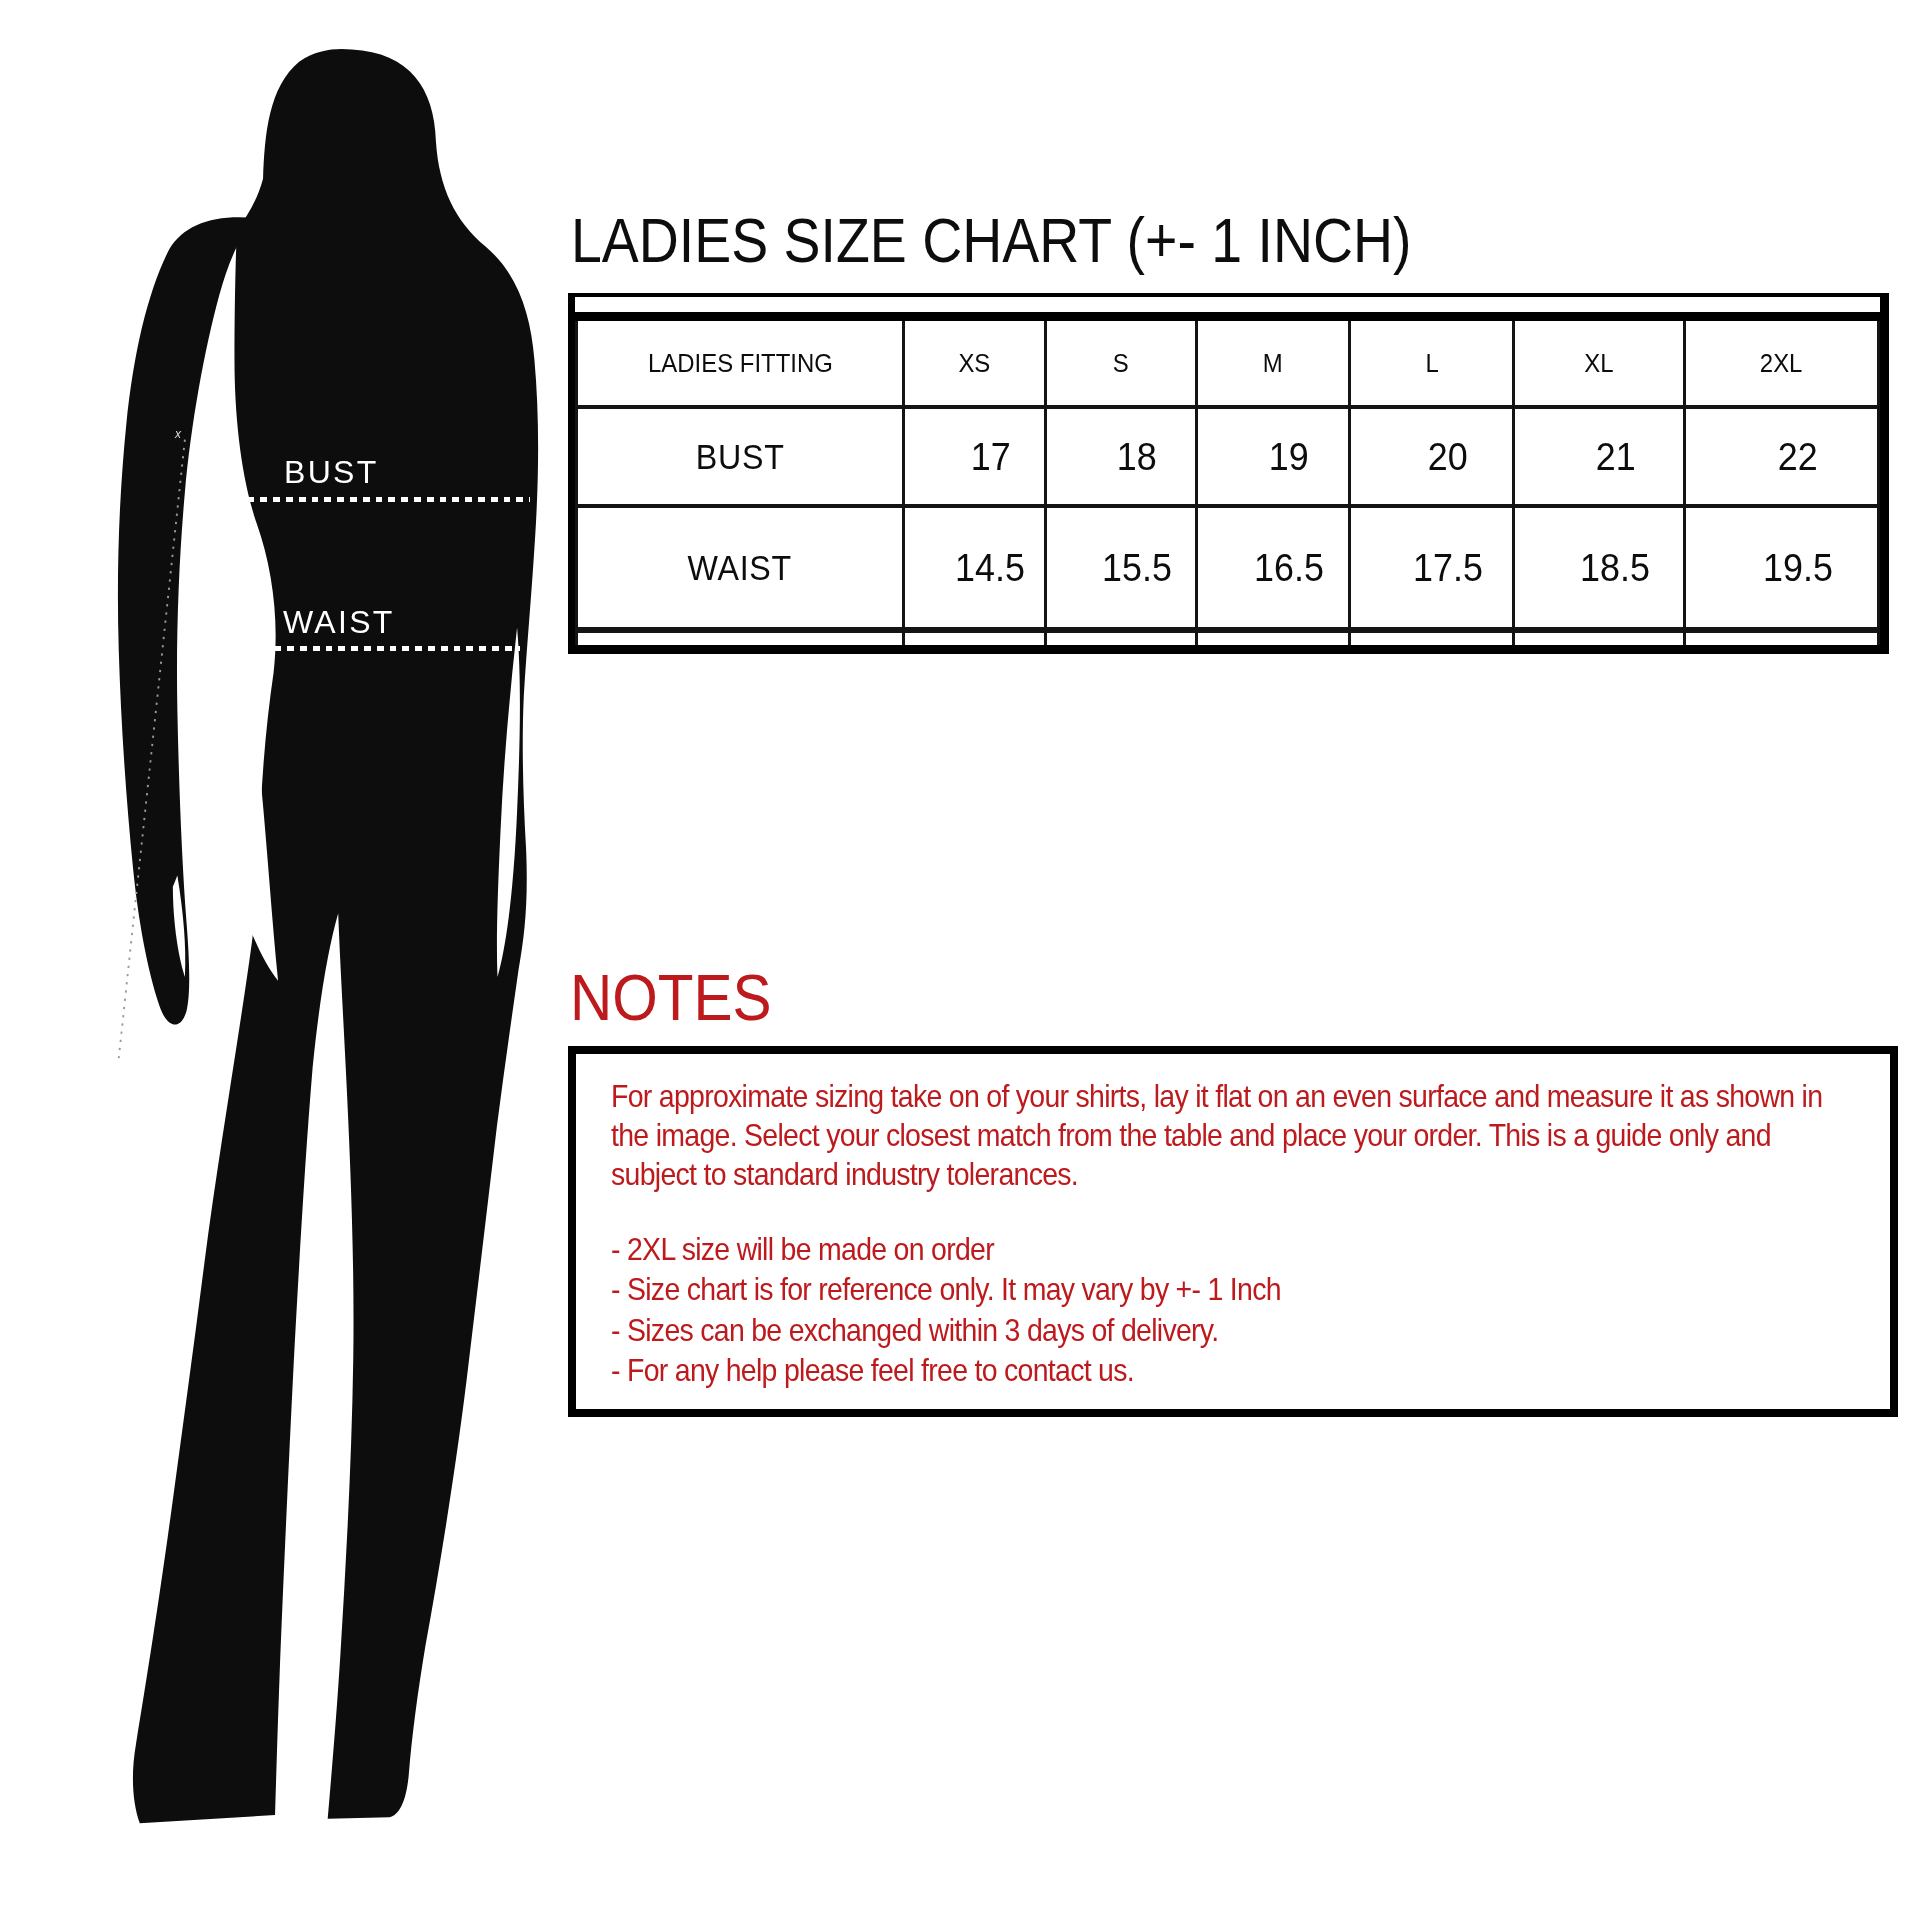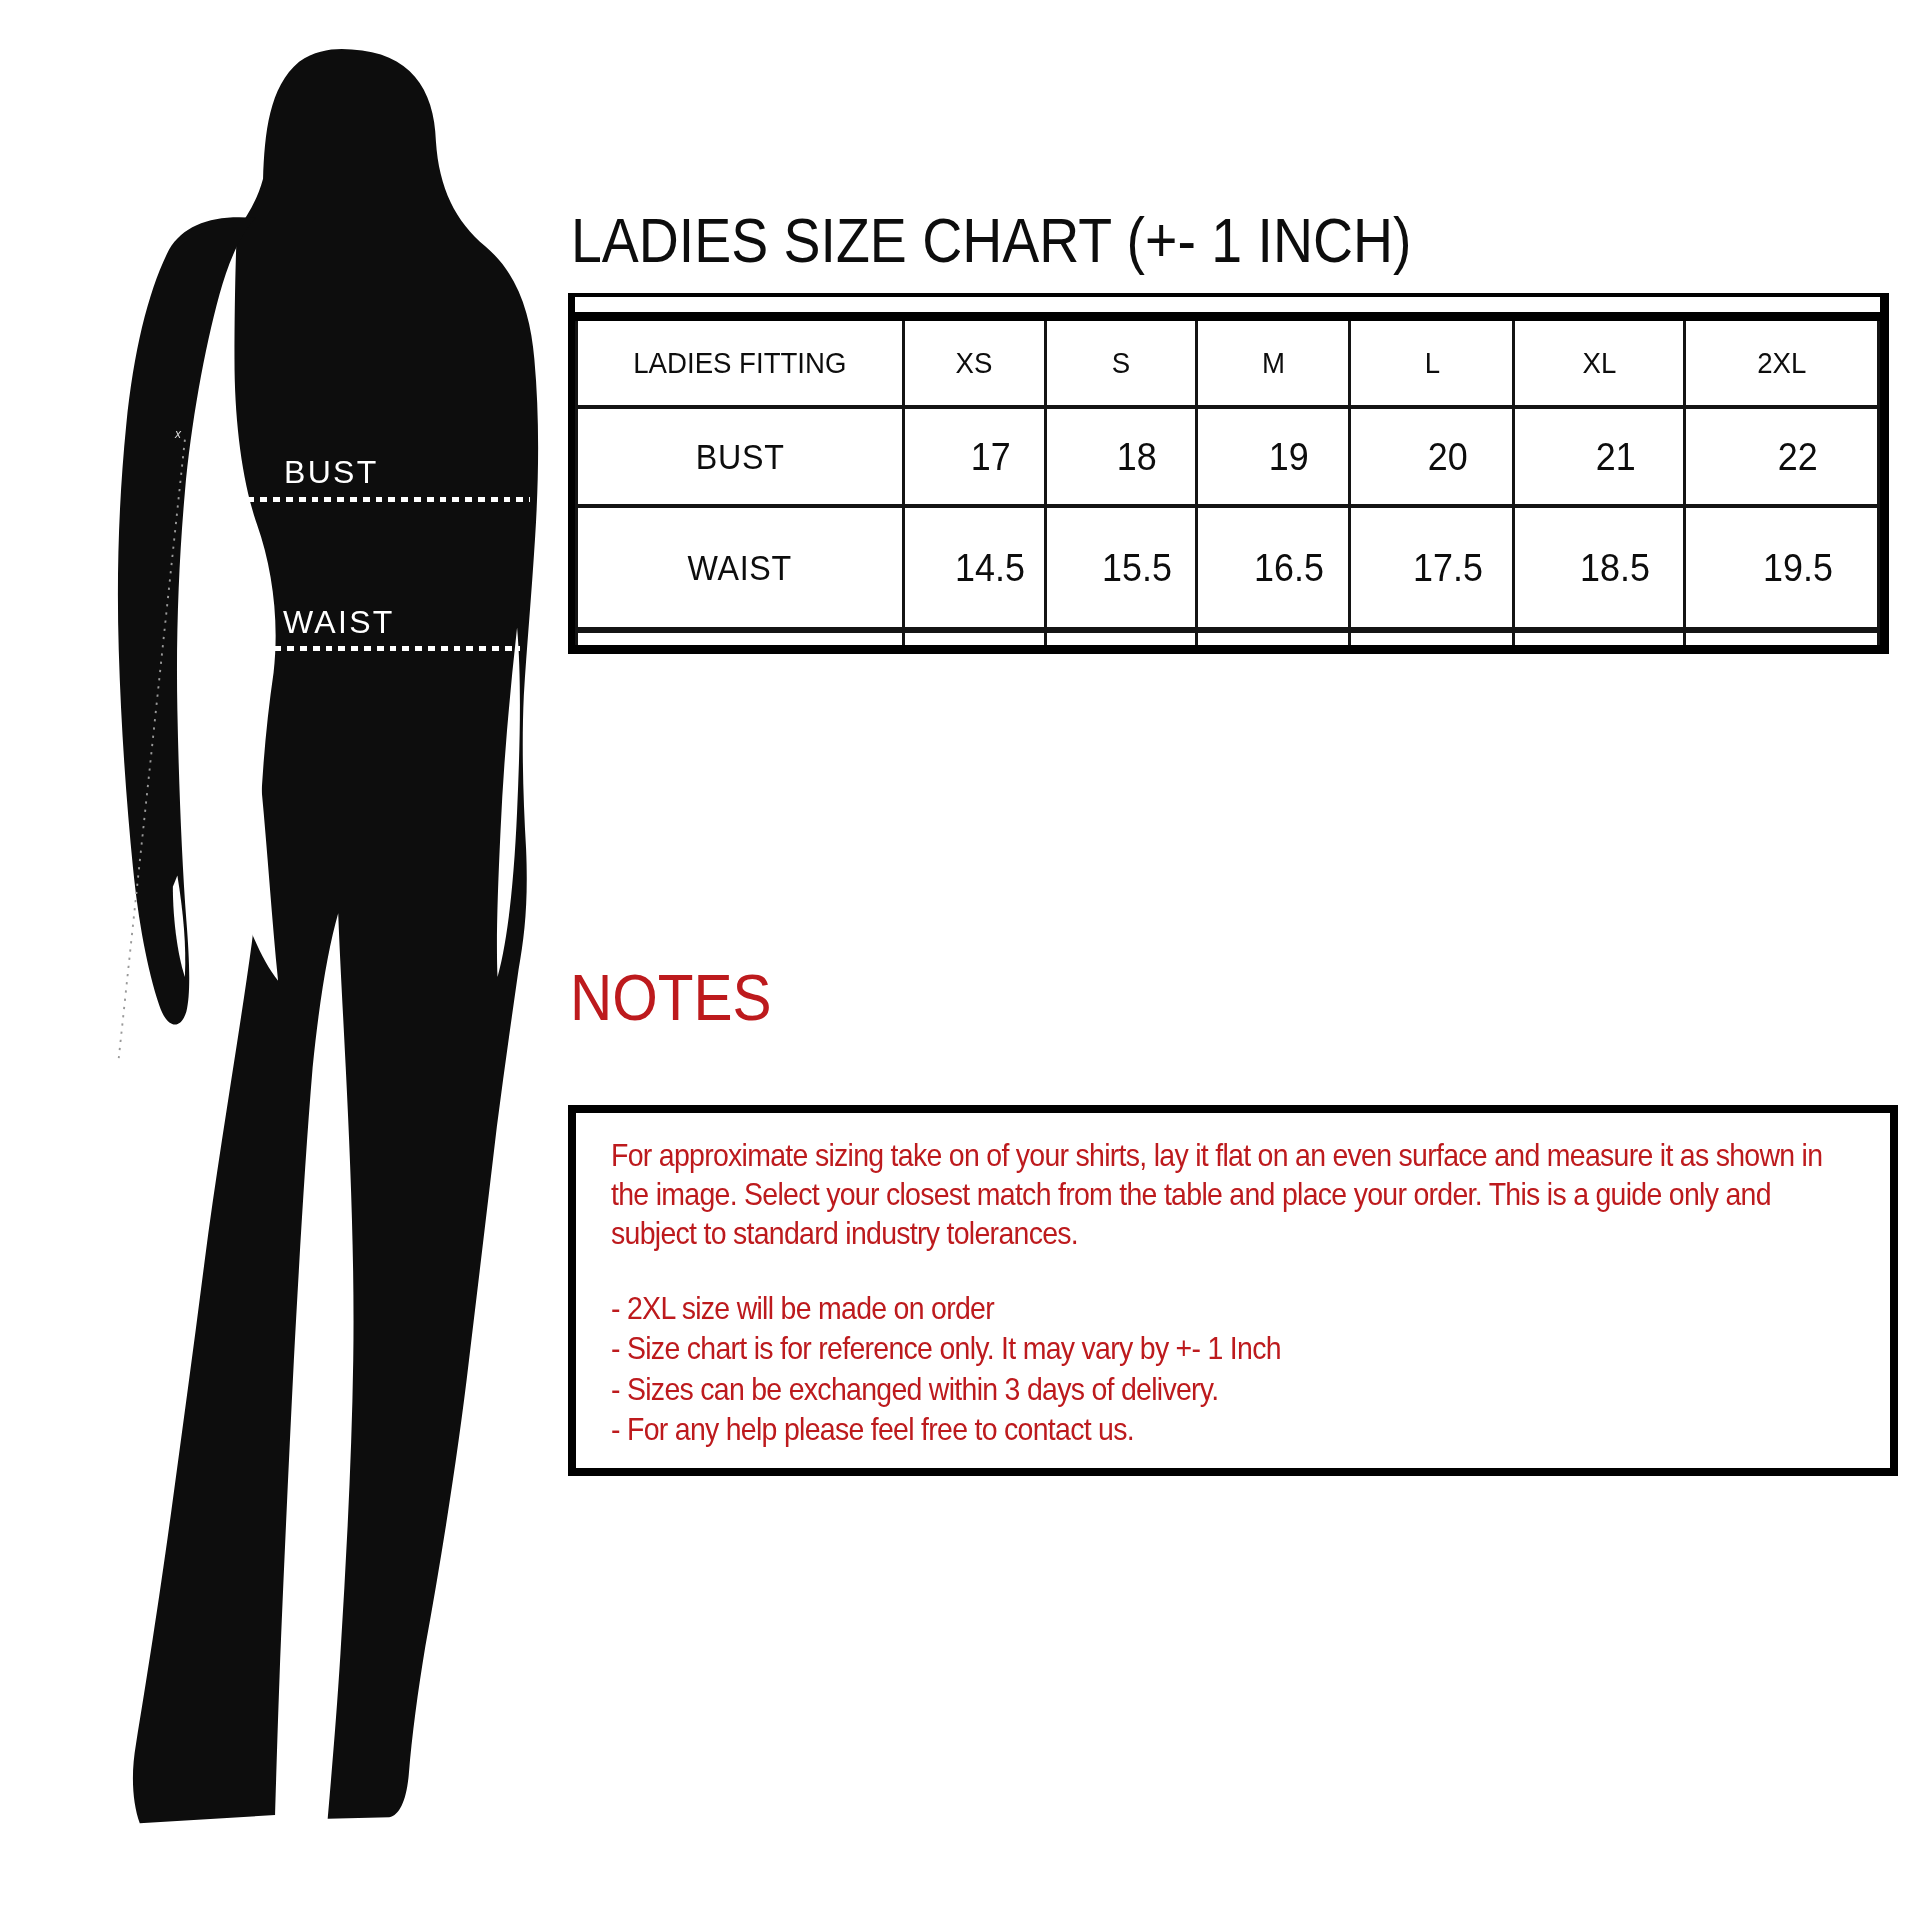--- a/index.html
+++ b/index.html
@@ -47,39 +47,39 @@
   }
   .table-top-spacer { height:15px; }
   table.size-table {
     width:100%; border-collapse:collapse; table-layout:fixed;
     border-top:9px solid #000;
   }
   .size-table th, .size-table td {
     border:3px solid #141414; border-top-width:4.5px; border-bottom-width:4.5px;
     text-align:center; vertical-align:middle; padding:0; font-weight:normal; color:#0d0d0d;
   }
-  .size-table .hdr-row th { height:84px; font-size:30px;margin-left:17px; }
+  .size-table .hdr-row th { height:84px; font-size:26px;margin-left:17px; }
   .size-table .row-bust td    { height:95px; }
   .size-table .row-waist td   { height:119px; }
   .size-table .row-sleeves td { height:116px; }
   .size-table .row-length td  { height:110px; border-bottom-width:6.8px; }
   .size-table .spacer-row td  { height:12px; border-top-width:6.8px; border-bottom:none; }
   .size-table td.num { font-size:39px;padding-left:32px; }
   .size-table td.rowlab { font-size:35px; letter-spacing:0.8px; }
   .size-table .row-sleeves td.rowlab { font-size:30px; }
   .cond { display:inline-block; transform:scaleX(0.92); transform-origin:center; white-space:nowrap; }
 
   
   .notes-heading {
     position:absolute; left:570px; top:960px; z-index:2;
     font-size:65px; color:#bd1a1d; white-space:nowrap;
     transform:scaleX(0.90); transform-origin:left center;
   }
   .notes-box {
-    position:absolute; left:568px; top:1105px; width:1330px; height:371px; z-index:2;
+    position:absolute; left:568px; top:1046px; width:1330px; height:371px; z-index:2;
     box-sizing:border-box; border:8.3px solid #000; background:#fff;
     padding:22.5px 35px 13.5px 35px; overflow:hidden;
   }
   .notes-inner {
     width:1398px; transform:scaleX(0.89); transform-origin:left top;
     color:#bd1a1d; font-size:32px; line-height:1.22; letter-spacing:-0.8px;
   }
   .notes-paragraph { margin:0; }
   .notes-bullets { margin-top:36px; }
   .notes-bullets div { margin:0 0 1.5px 0; }

